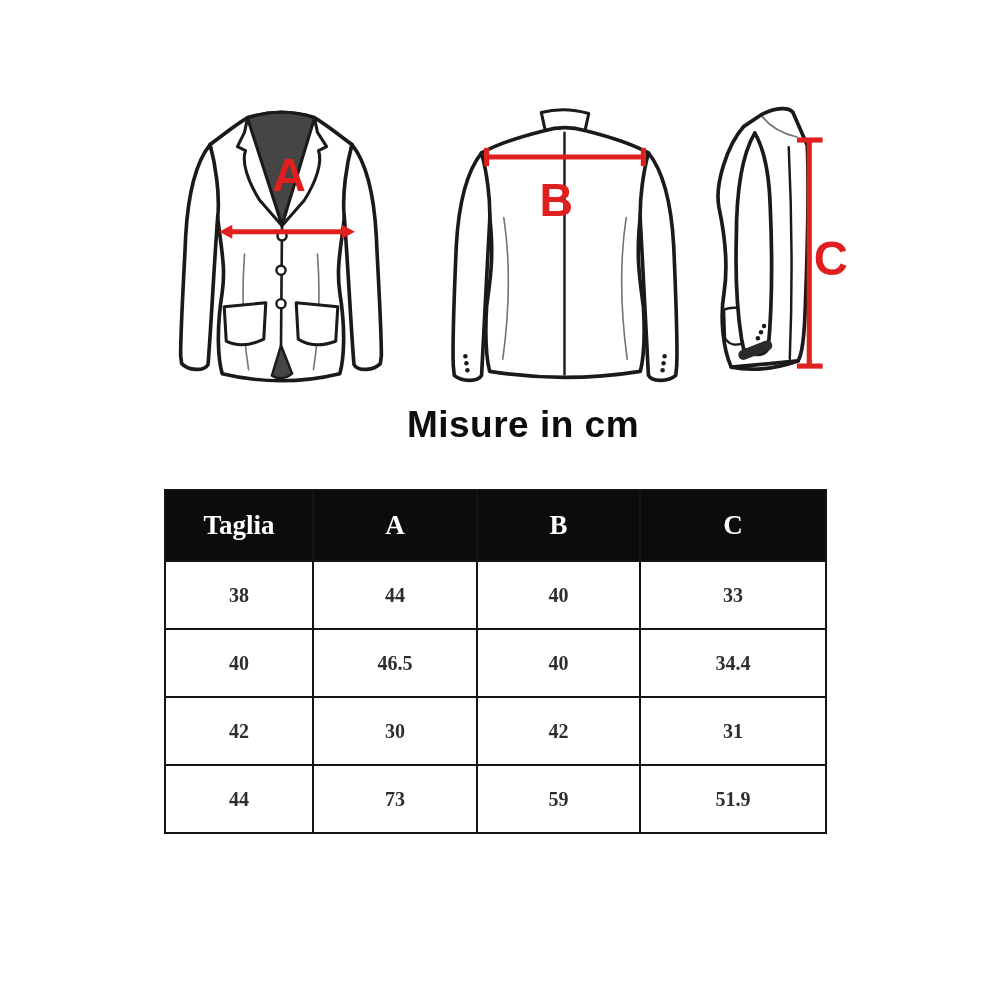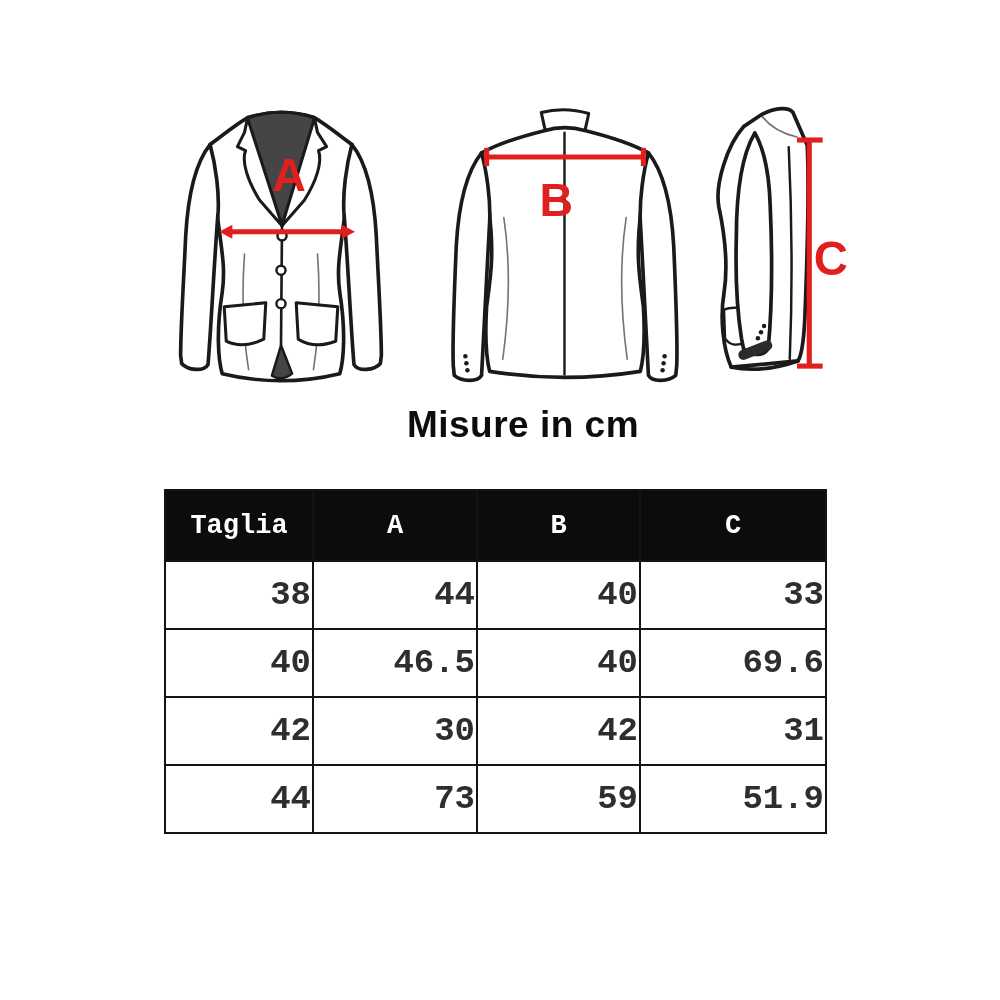--- a/index.html
+++ b/index.html
@@ -17,31 +17,31 @@
   }
   .page-title{
     position:absolute;left:0;top:404px;width:980px;
     text-align:center;font-size:37px;font-weight:bold;color:#0d0d0d;
     letter-spacing:0.5px;
     padding-left:33px;
   }
   .size-table-wrap{position:absolute;left:164px;top:489px;width:661px;}
   table.size-table{
     border-collapse:collapse;table-layout:fixed;width:661px;
-    font-family:Liberation Mono, monospace;
+    font-family:Liberation Serif, serif;
     padding-left:44px;
   }
   table.size-table th{
     background:#0c0c0c;color:#ffffff;font-size:27px;font-weight:bold;
     height:67px;text-align:center;vertical-align:middle;
     border:2px solid #141414;
   }
   table.size-table td{
-    color:#2e2e2e;font-size:34px;font-weight:bold;height:64px;
-    text-align:right;vertical-align:middle;background:#ffffff;
+    color:#2e2e2e;font-size:20px;font-weight:bold;height:64px;
+    text-align:center;vertical-align:middle;background:#ffffff;
     border:2px solid #141414;
   }
   .line{stroke:#1a1a1a;fill:none;stroke-linecap:round;stroke-linejoin:round;}
   .fillw{fill:#ffffff;stroke:#1a1a1a;stroke-linejoin:round;stroke-linecap:round;}
   .dark{fill:#454545;stroke:#1a1a1a;stroke-linejoin:round;}
   .seam{stroke:#2a2a2a;fill:none;stroke-width:1.6;opacity:.65;stroke-linecap:round;}
   .red{stroke:#e0201f;fill:none;stroke-linecap:butt;}
   .redfill{fill:#e0201f;}
 </style>
 </head>
@@ -165,21 +165,21 @@
         <tr>
           <td>38</td>
           <td>44</td>
           <td>40</td>
           <td>33</td>
         </tr>
         <tr>
           <td>40</td>
           <td>46.5</td>
           <td>40</td>
-          <td>69.6</td>
+          <td>34.4</td>
         </tr>
         <tr>
           <td>42</td>
           <td>30</td>
           <td>42</td>
           <td>31</td>
         </tr>
         <tr>
           <td>44</td>
           <td>73</td>

